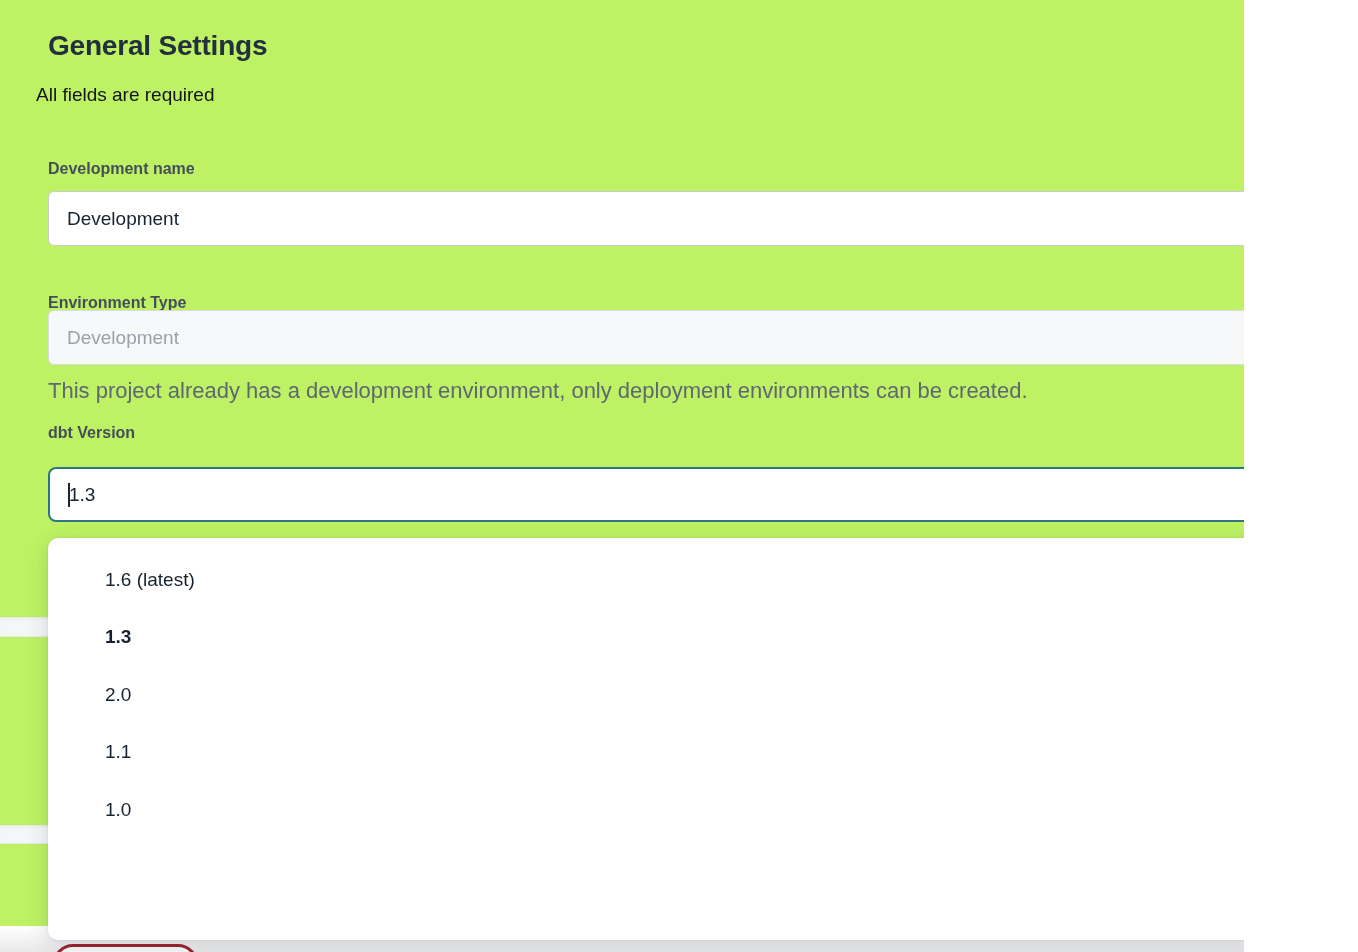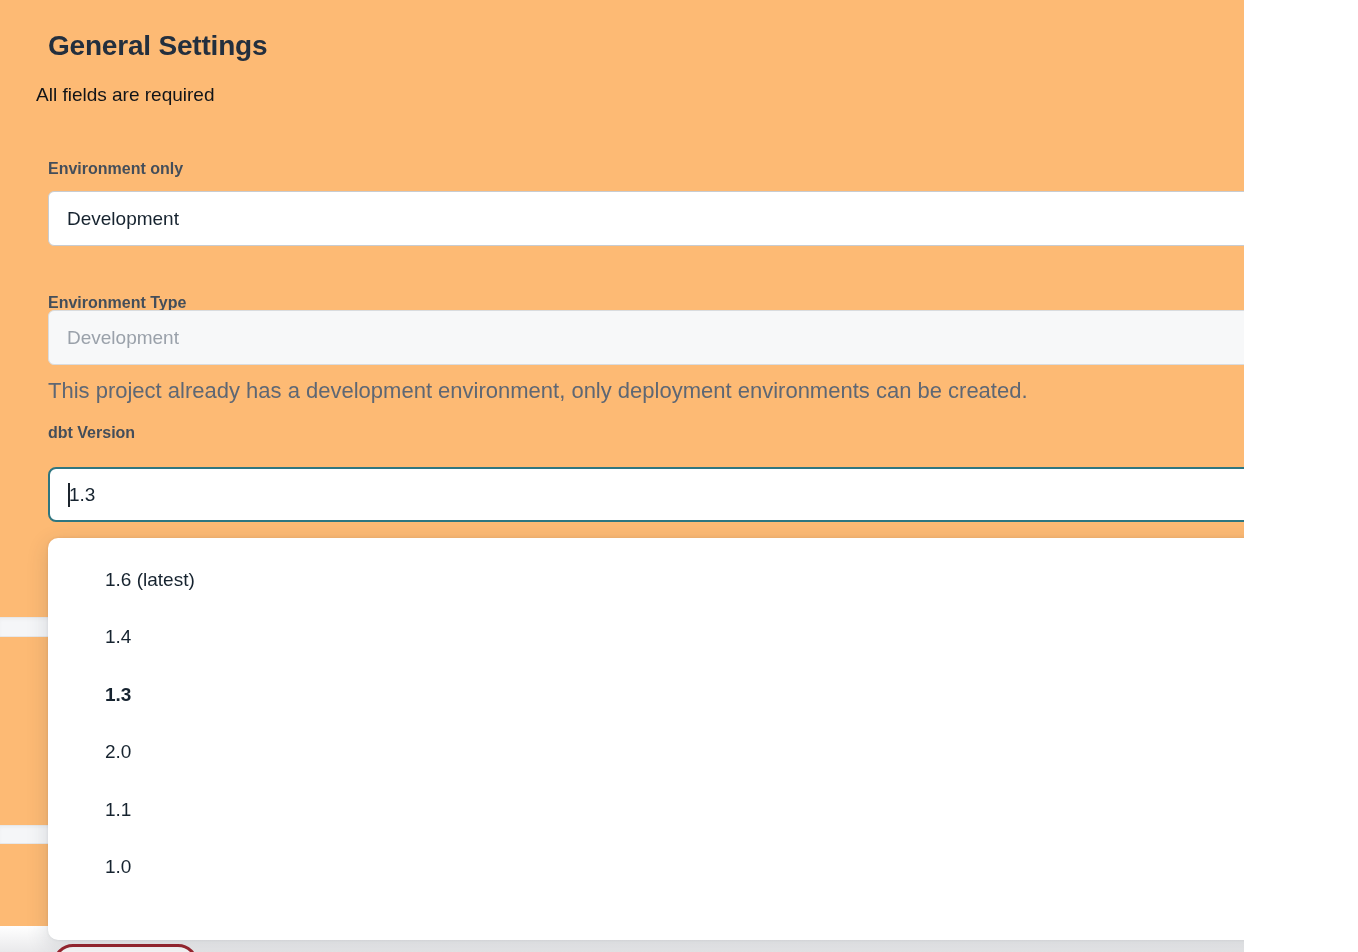--- a/index.html
+++ b/index.html
@@ -2,21 +2,21 @@
 <html><head>
 <meta charset="utf-8">
 <style>
   * { margin:0; padding:0; box-sizing:border-box; }
   html,body { background:#ffffff; }
   body { font-family:"Liberation Sans", sans-serif; color:#1a2733; }
 
   .screen {
     position:relative;
     width:1244px; height:952px;
-    background:#fdba74;
+    background:#bef264;
     overflow:hidden;
   }
 
   
   .bg-strip {
     position:absolute; left:0; width:1358px;
     background:#f5f6f8;
     border-top:1px solid #e7e8ea;
     border-bottom:1px solid #e7e8ea;
     box-shadow:inset 0 2px 3px rgba(0,0,0,0.03);
@@ -148,21 +148,21 @@
 
   <div class="bg-strip one"></div>
   <div class="bg-strip two"></div>
   <div class="bg-band-bottom"></div>
 
   <button class="danger-button"></button>
 
   <h1 class="page-title">General Settings</h1>
   <div class="page-subtitle">All fields are required</div>
 
-  <label class="field-label label-env-name">Environment only</label>
+  <label class="field-label label-env-name">Development name</label>
   <input class="text-input input-env-name" type="text" value="Development" style="">
 
   <label class="field-label label-env-type">Environment Type</label>
   <div class="select-box select-disabled">
     <span>Development</span>
     <span class="chevron">
       <svg width="22" height="22" viewBox="0 0 22 22" fill="none">
         <path d="M5 8.5 L11 14.5 L17 8.5" stroke="#bfc3c9" stroke-width="2.6" stroke-linecap="round" stroke-linejoin="round"></path>
       </svg>
     </span>
@@ -178,24 +178,20 @@
         <path d="M5 8.5 L11 14.5 L17 8.5" stroke="#44494f" stroke-width="2.6" stroke-linecap="round" stroke-linejoin="round"></path>
       </svg>
     </span>
   </div>
 
   <div class="dropdown-panel">
     <div class="dropdown-option">
       <span class="opt-label">1.6 (latest)</span>
 
     </div>
-    <div class="dropdown-option">
-      <span class="opt-label">1.4</span>
-
-    </div>
     <div class="dropdown-option selected">
       <span class="opt-label">1.3</span>
       <span class="opt-check"><svg width="20" height="20" viewBox="0 0 20 20" fill="none">
             <path d="M4 10.5 L8.2 14.7 L16 5.8" stroke="#2d96a3" stroke-width="2.2" stroke-linecap="round" stroke-linejoin="round"></path>
           </svg></span>
     </div>
     <div class="dropdown-option">
       <span class="opt-label">2.0</span>
 
     </div>

